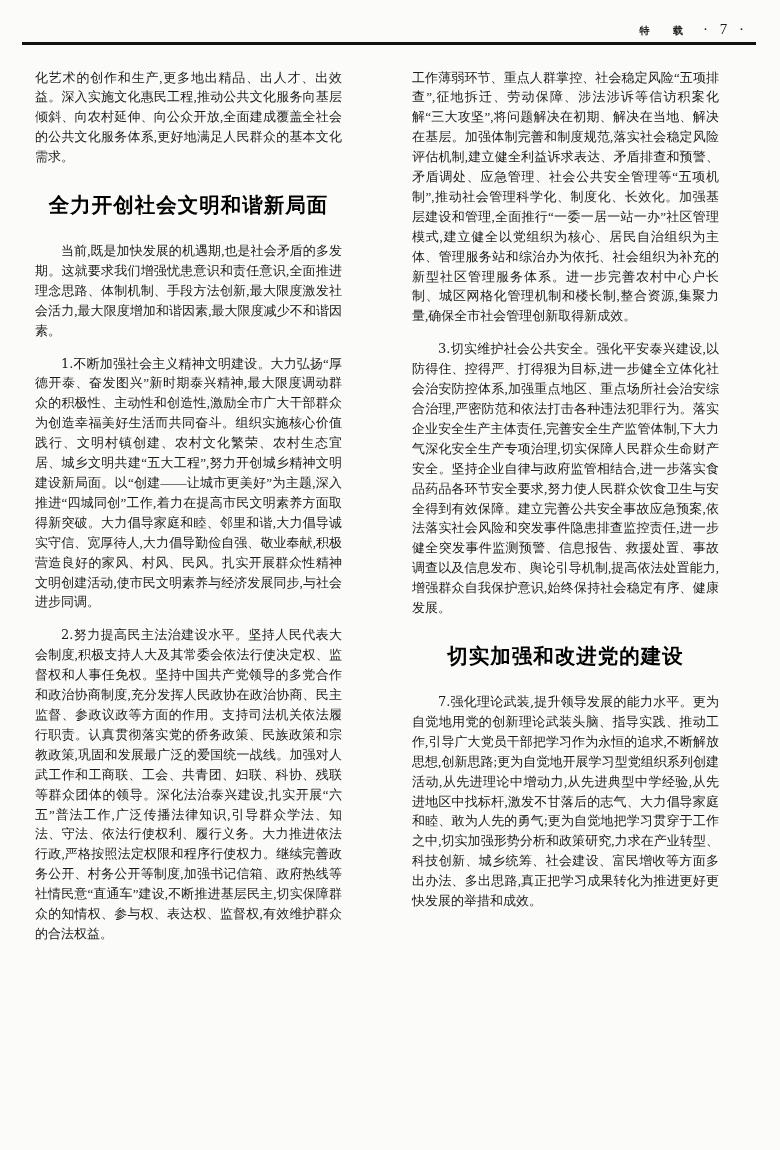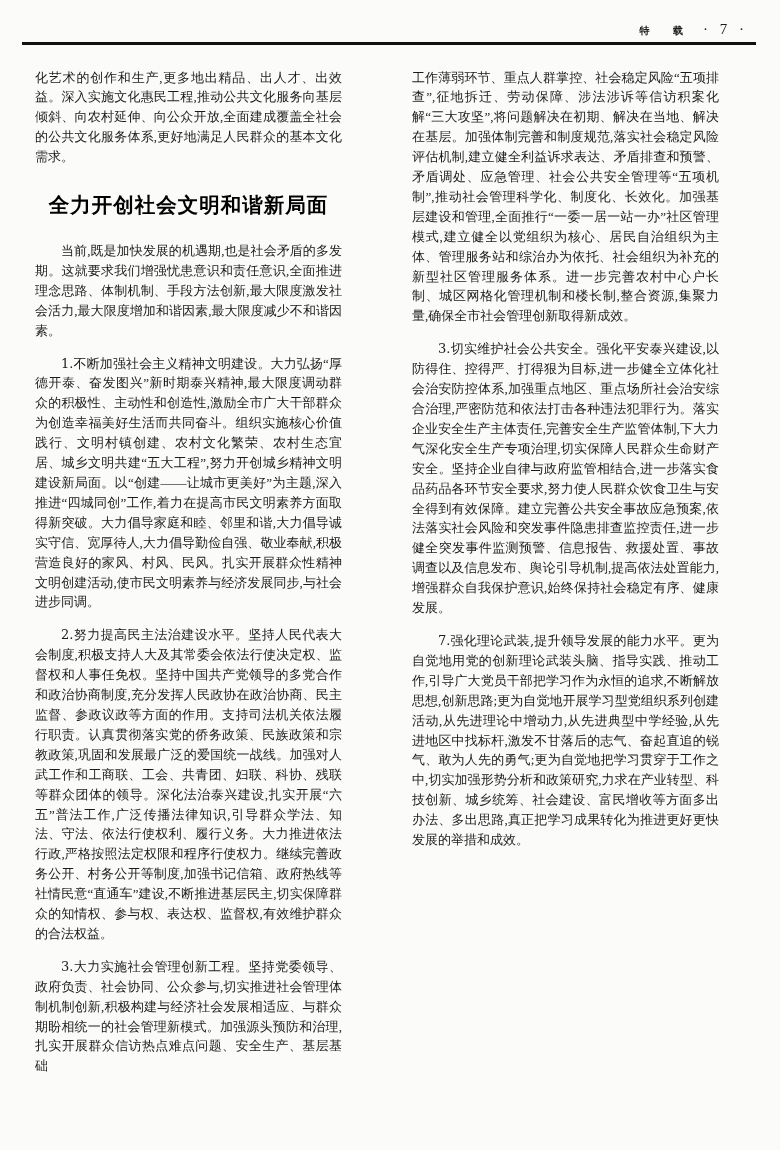--- a/index.html
+++ b/index.html
@@ -84,23 +84,23 @@
   <div class="rule"></div>
 
   <div class="columns">
 
     <div class="col">
       <p class="cont">化艺术的创作和生产,更多地出精品、出人才、出效益。深入实施文化惠民工程,推动公共文化服务向基层倾斜、向农村延伸、向公众开放,全面建成覆盖全社会的公共文化服务体系,更好地满足人民群众的基本文化需求。</p>
       <h2 class="head">全力开创社会文明和谐新局面</h2>
       <p>当前,既是加快发展的机遇期,也是社会矛盾的多发期。这就要求我们增强忧患意识和责任意识,全面推进理念思路、体制机制、手段方法创新,最大限度激发社会活力,最大限度增加和谐因素,最大限度减少不和谐因素。</p>
       <p><span class="lead">1.不断加强社会主义精神文明建设。</span><span>大力弘扬“厚德开泰、奋发图兴”新时期泰兴精神,最大限度调动群众的积极性、主动性和创造性,激励全市广大干部群众为创造幸福美好生活而共同奋斗。组织实施核心价值践行、文明村镇创建、农村文化繁荣、农村生态宜居、城乡文明共建“五大工程”,努力开创城乡精神文明建设新局面。以“创建——让城市更美好”为主题,深入推进“四城同创”工作,着力在提高市民文明素养方面取得新突破。大力倡导家庭和睦、邻里和谐,大力倡导诚实守信、宽厚待人,大力倡导勤俭自强、敬业奉献,积极营造良好的家风、村风、民风。扎实开展群众性精神文明创建活动,使市民文明素养与经济发展同步,与社会进步同调。</span></p>
       <p><span class="lead">2.努力提高民主法治建设水平。</span><span>坚持人民代表大会制度,积极支持人大及其常委会依法行使决定权、监督权和人事任免权。坚持中国共产党领导的多党合作和政治协商制度,充分发挥人民政协在政治协商、民主监督、参政议政等方面的作用。支持司法机关依法履行职责。认真贯彻落实党的侨务政策、民族政策和宗教政策,巩固和发展最广泛的爱国统一战线。加强对人武工作和工商联、工会、共青团、妇联、科协、残联等群众团体的领导。深化法治泰兴建设,扎实开展“六五”普法工作,广泛传播法律知识,引导群众学法、知法、守法、依法行使权利、履行义务。大力推进依法行政,严格按照法定权限和程序行使权力。继续完善政务公开、村务公开等制度,加强书记信箱、政府热线等社情民意“直通车”建设,不断推进基层民主,切实保障群众的知情权、参与权、表达权、监督权,有效维护群众的合法权益。</span></p>
-      <p><span class="lead">3.大力实施社会管理创新工程。</span><span>坚持党委领导、政府负责、社会协同、公众参与,切实推进社会管理体制机制创新,积极构建与经济社会发展相适应、与群众期盼相统一的社会管理新模式。加强源头预防和治理,扎实开展群众信访热点难点问题、安全生产、基层基础</span></p>
     </div>
 
     <div class="col">
       <p class="cont">工作薄弱环节、重点人群掌控、社会稳定风险“五项排查”,征地拆迁、劳动保障、涉法涉诉等信访积案化解“三大攻坚”,将问题解决在初期、解决在当地、解决在基层。加强体制完善和制度规范,落实社会稳定风险评估机制,建立健全利益诉求表达、矛盾排查和预警、矛盾调处、应急管理、社会公共安全管理等“五项机制”,推动社会管理科学化、制度化、长效化。加强基层建设和管理,全面推行“一委一居一站一办”社区管理模式,建立健全以党组织为核心、居民自治组织为主体、管理服务站和综治办为依托、社会组织为补充的新型社区管理服务体系。进一步完善农村中心户长制、城区网格化管理机制和楼长制,整合资源,集聚力量,确保全市社会管理创新取得新成效。</p>
       <p><span class="lead">3.切实维护社会公共安全。</span><span>强化平安泰兴建设,以防得住、控得严、打得狠为目标,进一步健全立体化社会治安防控体系,加强重点地区、重点场所社会治安综合治理,严密防范和依法打击各种违法犯罪行为。落实企业安全生产主体责任,完善安全生产监管体制,下大力气深化安全生产专项治理,切实保障人民群众生命财产安全。坚持企业自律与政府监管相结合,进一步落实食品药品各环节安全要求,努力使人民群众饮食卫生与安全得到有效保障。建立完善公共安全事故应急预案,依法落实社会风险和突发事件隐患排查监控责任,进一步健全突发事件监测预警、信息报告、救援处置、事故调查以及信息发布、舆论引导机制,提高依法处置能力,增强群众自我保护意识,始终保持社会稳定有序、健康发展。</span></p>
-      <p><span class="lead">7.强化理论武装,提升领导发展的能力水平。</span><span>更为自觉地用党的创新理论武装头脑、指导实践、推动工作,引导广大党员干部把学习作为永恒的追求,不断解放思想,创新思路;更为自觉地开展学习型党组织系列创建活动,从先进理论中增动力,从先进典型中学经验,从先进地区中找标杆,激发不甘落后的志气、奋起直追的锐气、敢为人先的勇气;更为自觉地把学习贯穿于工作之中,切实加强形势分析和政策研究,力求在产业转型、科技创新、城乡统筹、社会建设、富民增收等方面多出办法、多出思路,真正把学习成果转化为推进更好更快发展的举措和成效。</span></p>
+      <h2 class="head">切实加强和改进党的建设</h2>
+      <p><span class="lead">7.强化理论武装,提升领导发展的能力水平。</span><span>更为自觉地用党的创新理论武装头脑、指导实践、推动工作,引导广大党员干部把学习作为永恒的追求,不断解放思想,创新思路;更为自觉地开展学习型党组织系列创建活动,从先进理论中增动力,从先进典型中学经验,从先进地区中找标杆,激发不甘落后的志气、大力倡导家庭和睦、敢为人先的勇气;更为自觉地把学习贯穿于工作之中,切实加强形势分析和政策研究,力求在产业转型、科技创新、城乡统筹、社会建设、富民增收等方面多出办法、多出思路,真正把学习成果转化为推进更好更快发展的举措和成效。</span></p>
     </div>
 
   </div>
 </div>
 
 </body></html>

